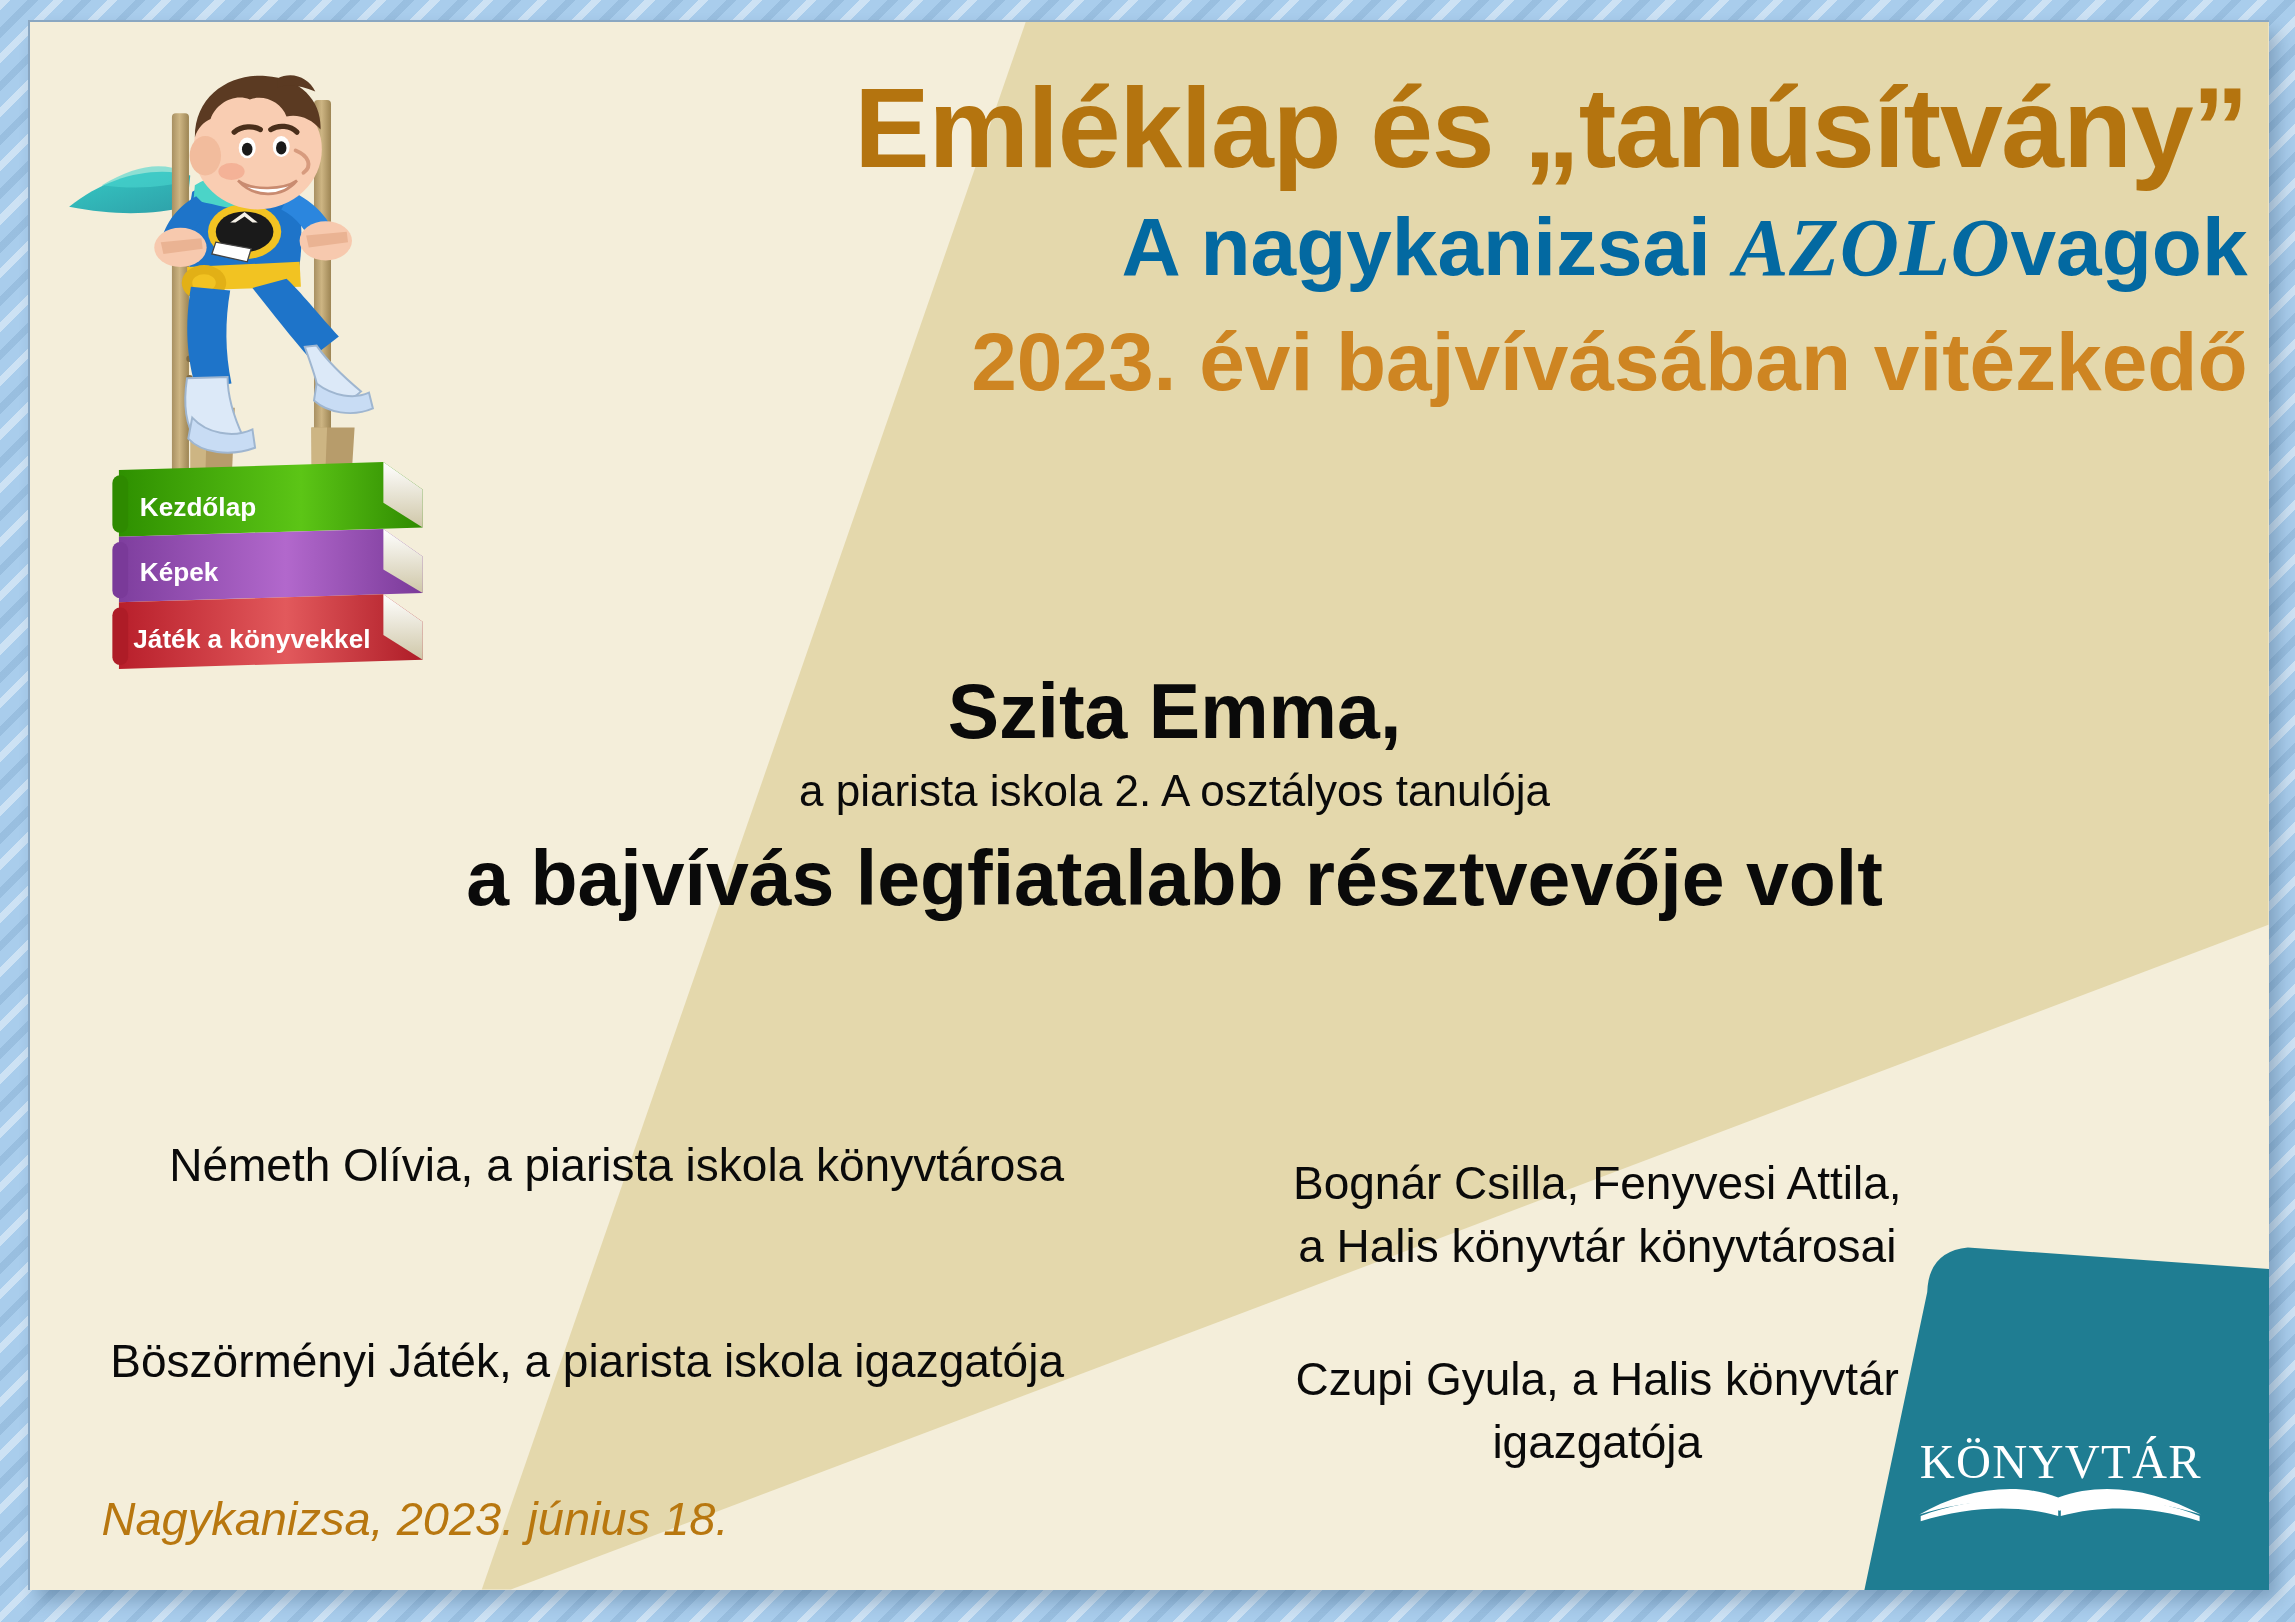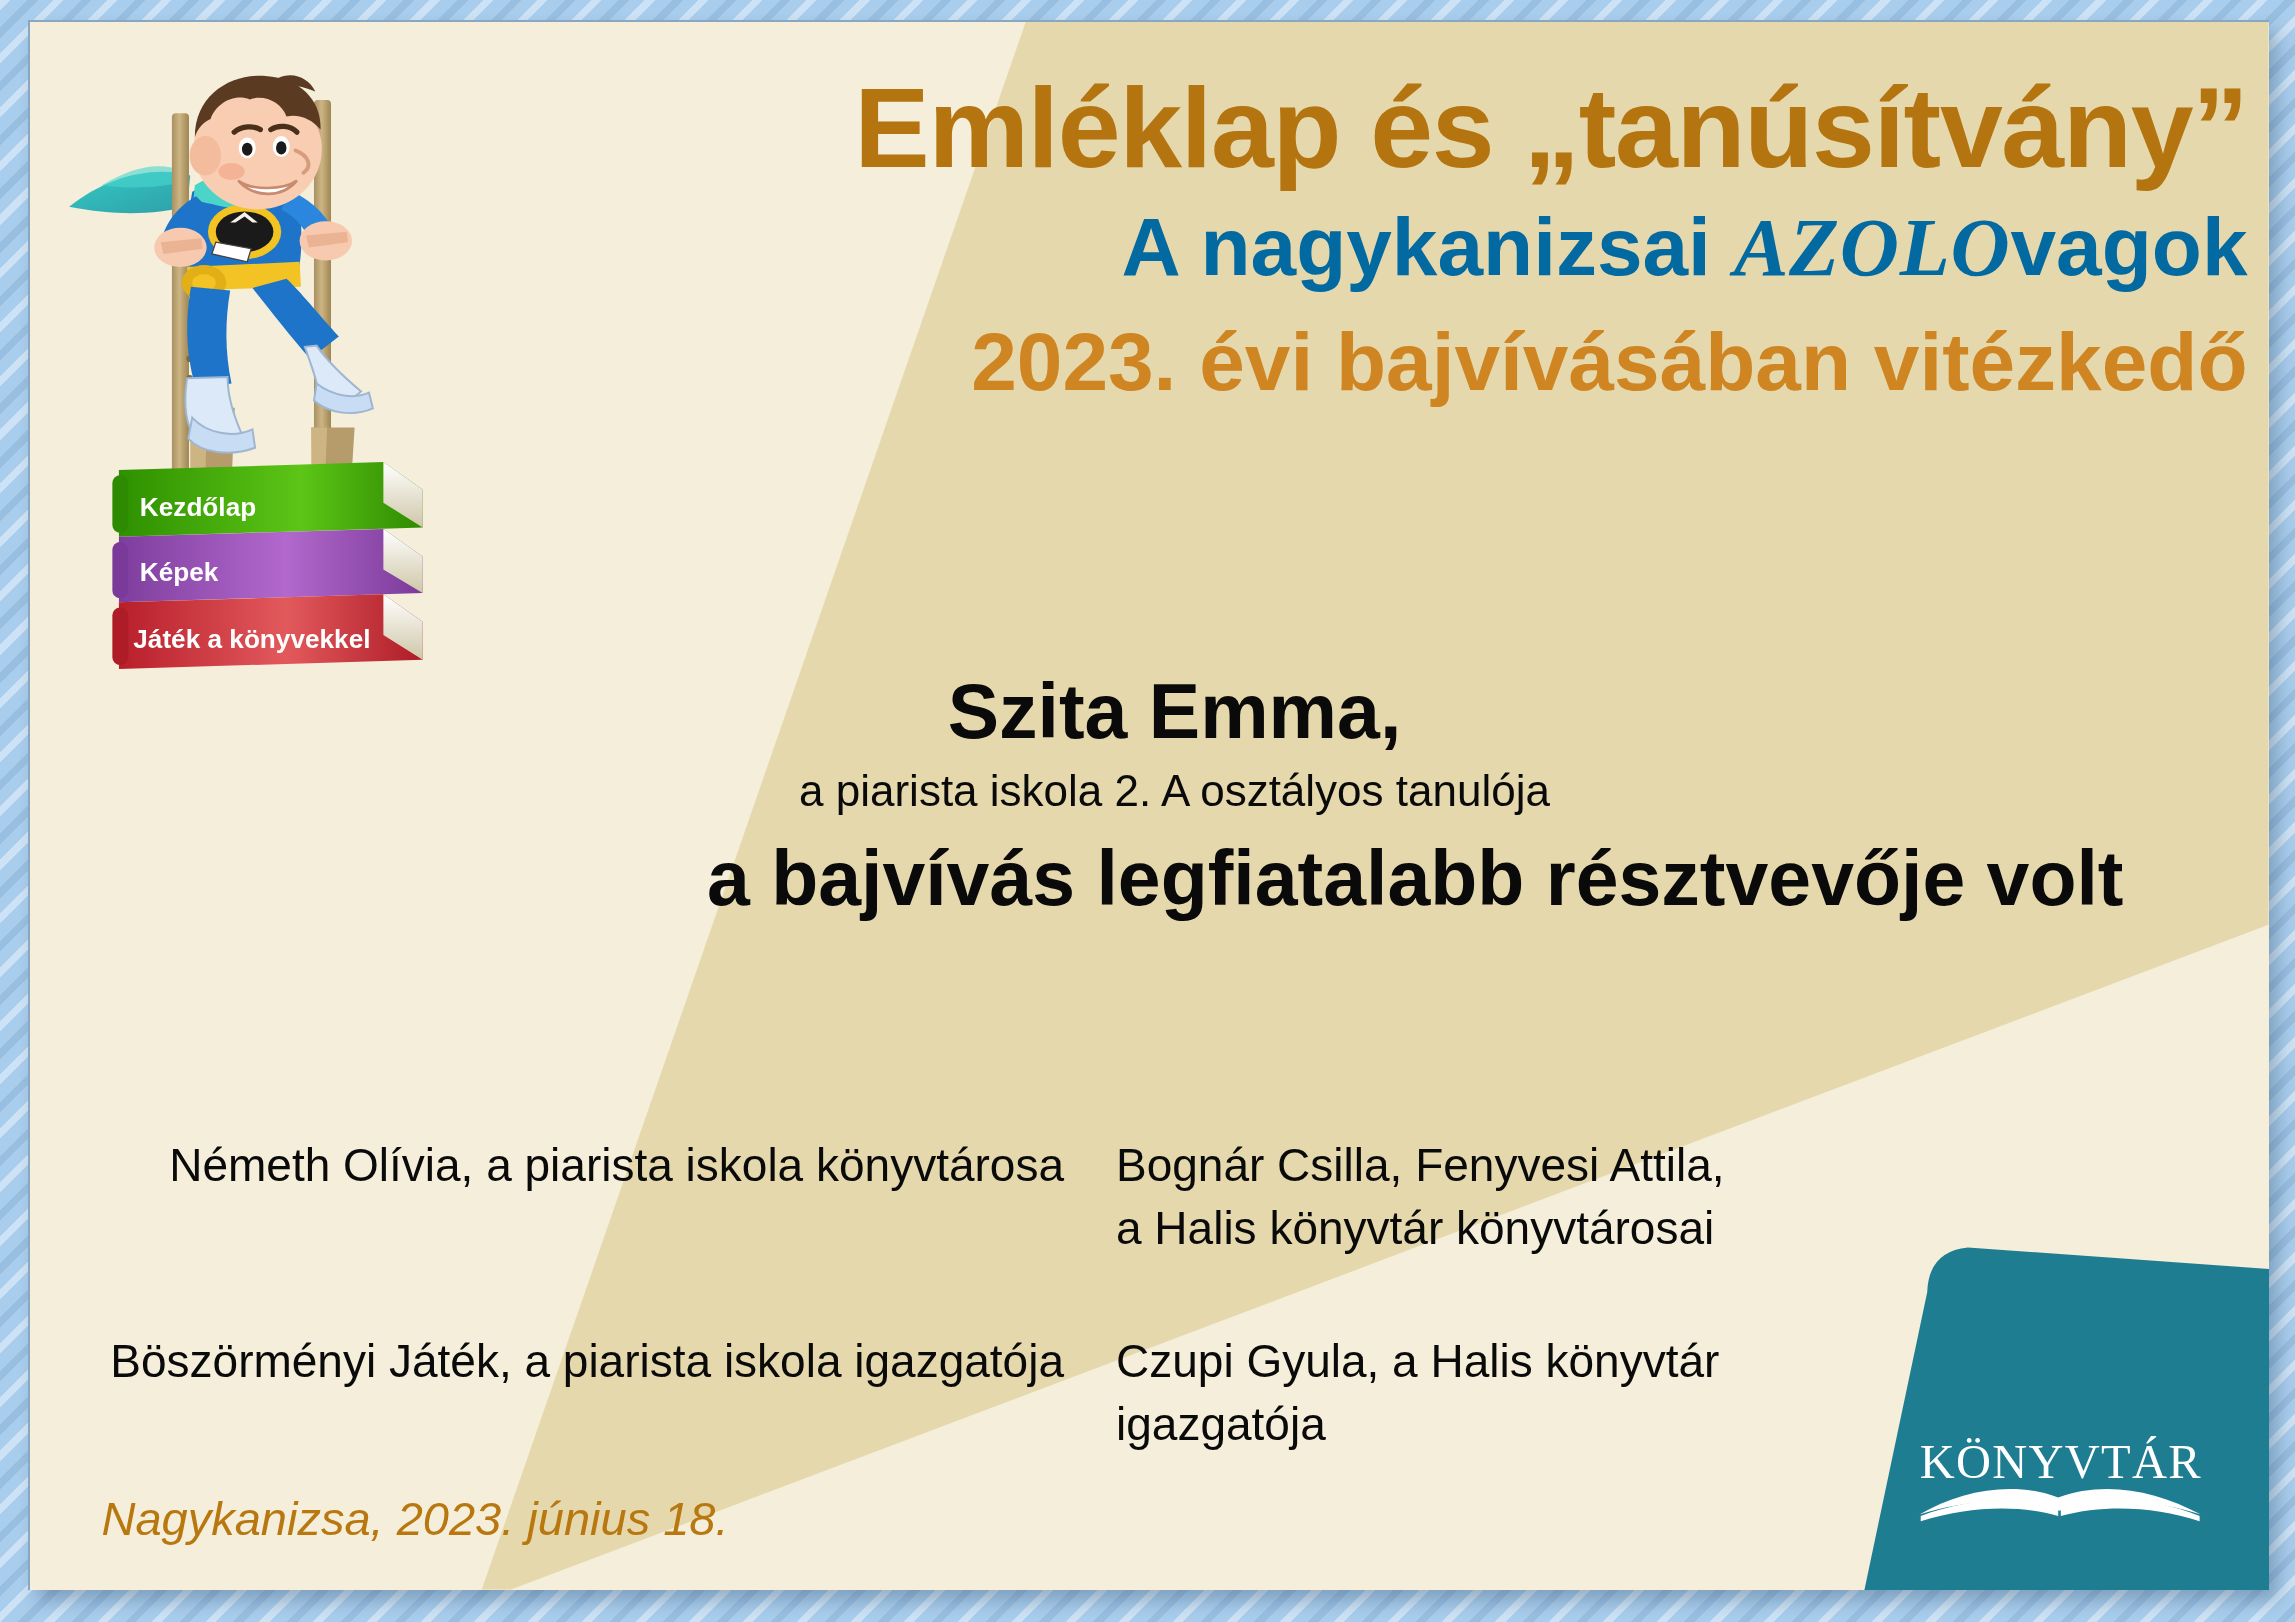--- a/index.html
+++ b/index.html
@@ -119,42 +119,41 @@
     font-size: 44px;
     font-weight: normal;
     line-height: 1.42;
     margin-top: 3.9px;
   }
   .recipient-award {
     font-size: 77px;
     font-weight: bold;
     line-height: 1.28;
     margin-top: 6.5px;
-    text-align: right;
   }
 
   
   .signatures {
     position: absolute;
     left: 46px;
     top: 1112px;
     width: 2029px;
     display: grid;
     grid-template-columns: 1fr 1fr;
     grid-template-rows: 196px auto;
     color: #0a0a0a;
   }
   .sig {
     font-size: 46px;
     line-height: 1.38;
     text-align: center;
     padding: 0 26px;
   }
   .sig.left  { text-align: right; }
-  .sig.right { text-align: left; }
+  .sig.right { text-align: center; margin-top: 18px; }
 
   
   .date-line {
     position: absolute;
     left: 72px;
     bottom: 44px;
     font-size: 47px;
     font-style: italic;
     color: #B8770F;
     white-space: nowrap;

